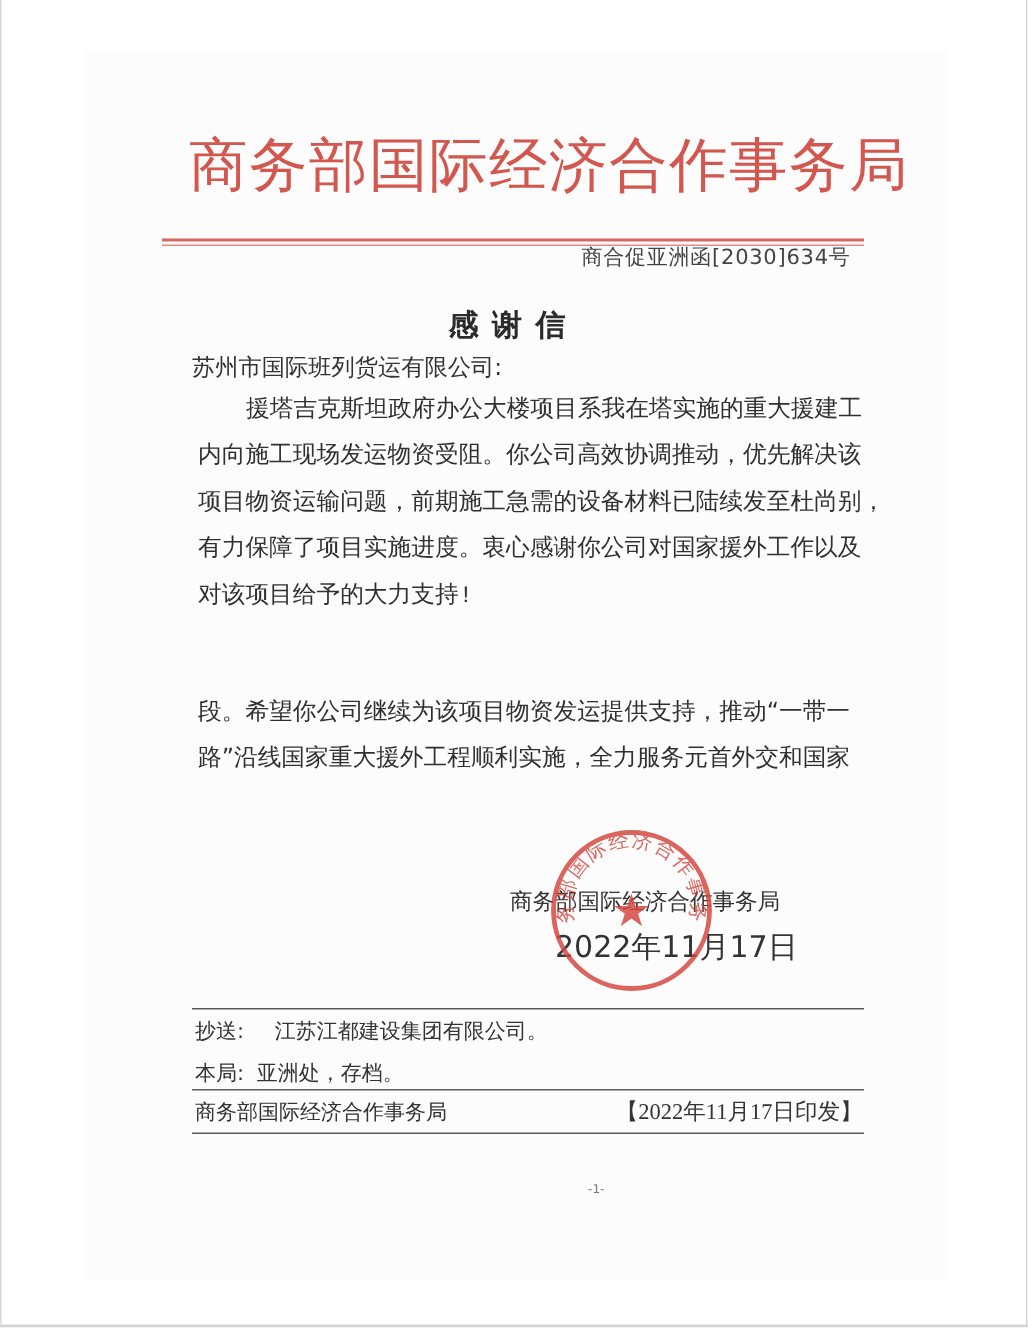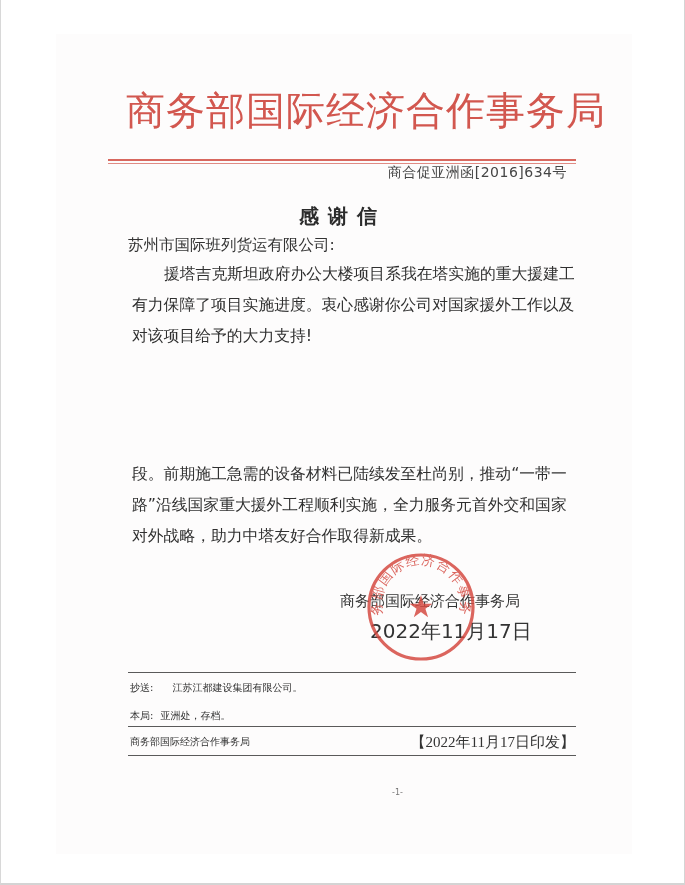--- a/index.html
+++ b/index.html
@@ -124,21 +124,21 @@
   }
 
   .rule-gray {
     left: 128px;
     width: 448px;
     height: 1px;
     background: #5a5a5a;
   }
   .footer-text {
     left: 130px;
-    font-size: 10px;
+    font-size: 14px;
     line-height: 24px;
     color: #333;
     font-family: "DejaVu Sans", sans-serif;
     white-space: nowrap;
   }
   .footer-right {
     right: 110px;
     font-size: 15px;
     line-height: 24px;
     color: #333;
@@ -159,36 +159,37 @@
 </head>
 <body>
 
 <div class="frame"></div>
 <div class="paper"></div>
 
 <div class="abs org-title">商务部国际经济合作事务局</div>
 <div class="abs red-rule-thick"></div>
 <div class="abs red-rule-thin"></div>
 
-<div class="abs doc-number">商合促亚洲函[2016]634号</div>
+<div class="abs doc-number">商合促亚洲函[2030]634号</div>
 
 <div class="abs letter-title">感谢信</div>
 
 <div class="abs salutation">苏州市国际班列货运有限公司:</div>
 
-<div class="abs body-para" style="top:258px;">
+<div class="abs body-para" style="top:258px;font-family:Liberation Mono, monospace;">
   <span class="body-line indent">援塔吉克斯坦政府办公大楼项目系我在塔实施的重大援建工</span>
+  <span class="body-line">内向施工现场发运物资受阻。你公司高效协调推动，优先解决该</span>
+  <span class="body-line">项目物资运输问题，前期施工急需的设备材料已陆续发至杜尚别，</span>
   <span class="body-line">有力保障了项目实施进度。衷心感谢你公司对国家援外工作以及</span>
   <span class="body-line last">对该项目给予的大力支持!</span>
 </div>
 
 <div class="abs body-para" style="top:458px;">
-  <span class="body-line">段。前期施工急需的设备材料已陆续发至杜尚别，推动“一带一</span>
+  <span class="body-line">段。希望你公司继续为该项目物资发运提供支持，推动“一带一</span>
   <span class="body-line">路”沿线国家重大援外工程顺利实施，全力服务元首外交和国家</span>
-  <span class="body-line last">对外战略，助力中塔友好合作取得新成果。</span>
 </div>
 
 <div class="abs signature">商务部国际经济合作事务局</div>
 <div class="abs sig-date">2022年11月17日</div>
 
 <svg class="abs seal" viewBox="0 0 112 112">
   <defs>
     <path id="sealArc" d="M 18,66 A 40,40 0 1,1 94,66"></path>
   </defs>
   <circle cx="56" cy="56" r="52" fill="none" stroke="#d4453c" stroke-width="3.2"></circle>

